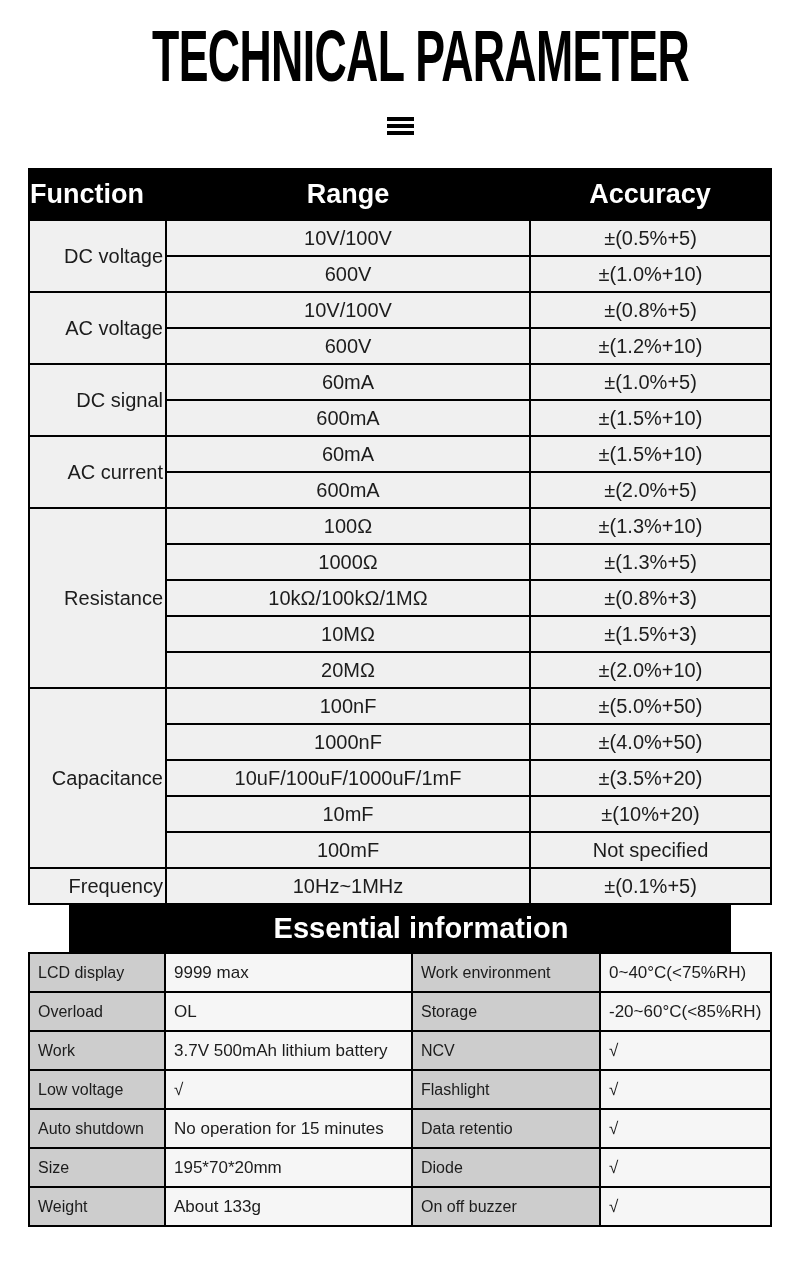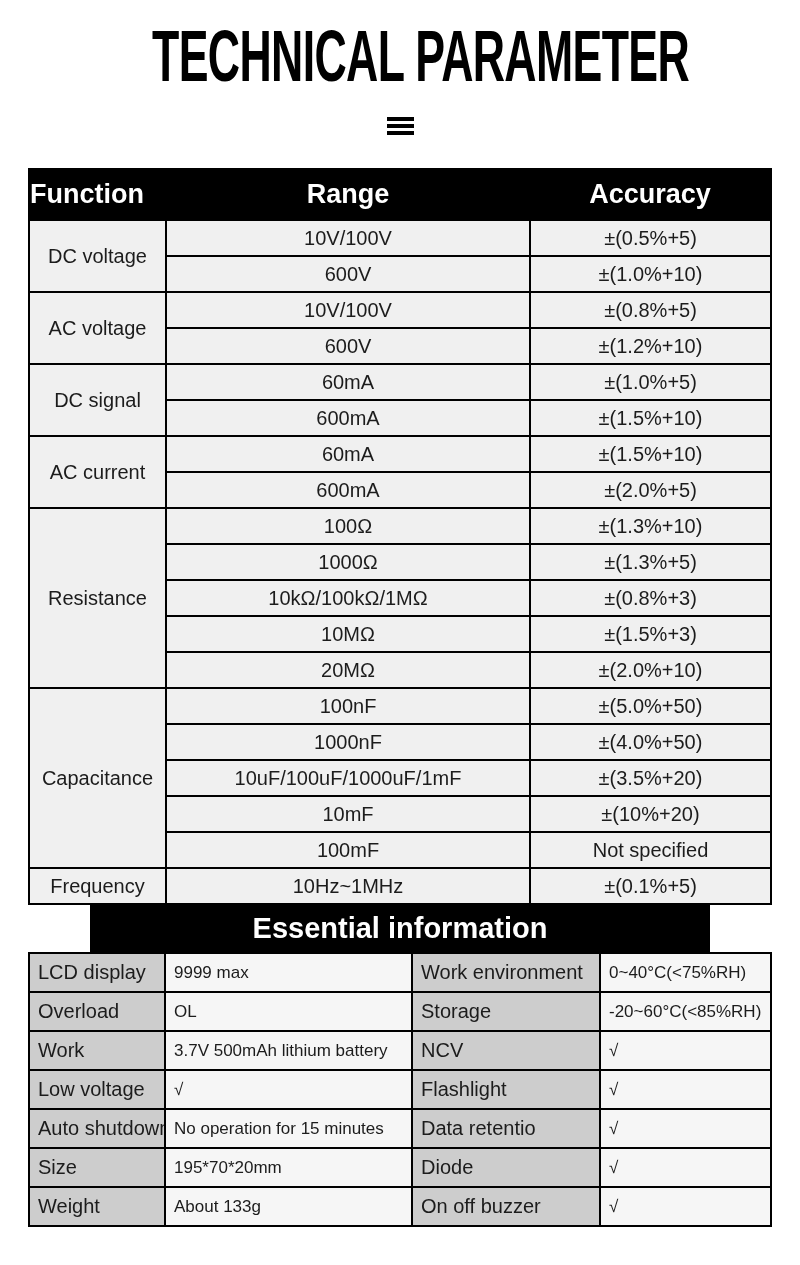--- a/index.html
+++ b/index.html
@@ -22,32 +22,32 @@
   #spec-table{width:742px;margin-top:33px;border:2px solid #000;}
   #spec-table th{
     background:#000;color:#fff;font-size:27px;font-weight:700;
     height:49px;padding:0;border:0;
   }
   #spec-table th.h-fn{text-align:left;}
   #spec-table td{
     border:2px solid #000;background:#f0f0f0;
     font-size:20px;text-align:center;height:32px;padding:1px 2px;
   }
-  #spec-table td.fn{text-align:center;}
+  #spec-table td.fn{text-align:right;}
 
   #banner{
     width:620px;margin:0 auto;background:#000;color:#fff;
     font-weight:700;font-size:29px;text-align:center;
-    height:47px;line-height:47px;
+    height:47px;line-height:47px;padding-left:42px;
   }
 
   #info-table{width:742px;border:2px solid #000;}
   #info-table td{
     border:2px solid #000;height:37px;vertical-align:middle;
-    padding:0 2px 0 8px;font-size:20px;overflow:hidden;white-space:nowrap;
+    padding:0 2px 0 8px;font-size:16px;overflow:hidden;white-space:nowrap;
   }
   #info-table td.lbl{background:#cdcdcd;}
   #info-table td.val{background:#f6f6f6;font-size:17px;margin-left:20px;}
 </style>
 </head>
 <body>
 
 <div class="page">
 
   <h1 class="title">TECHNICAL PARAMETER</h1>

